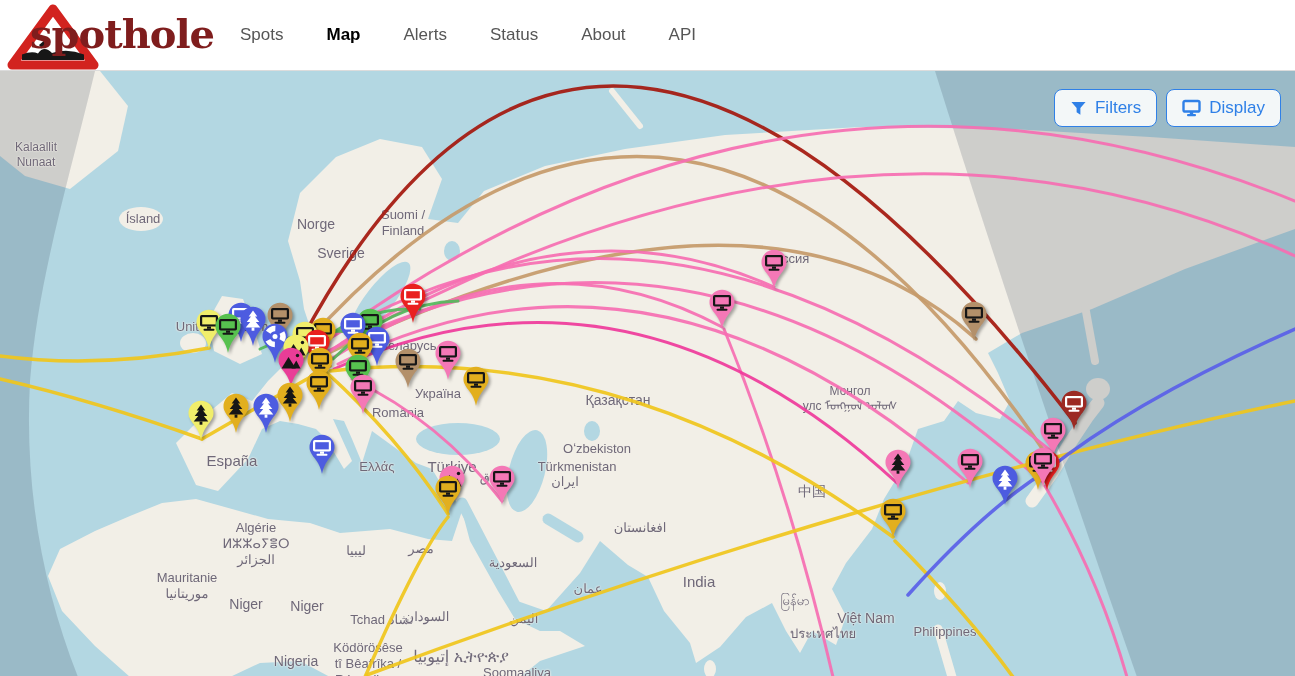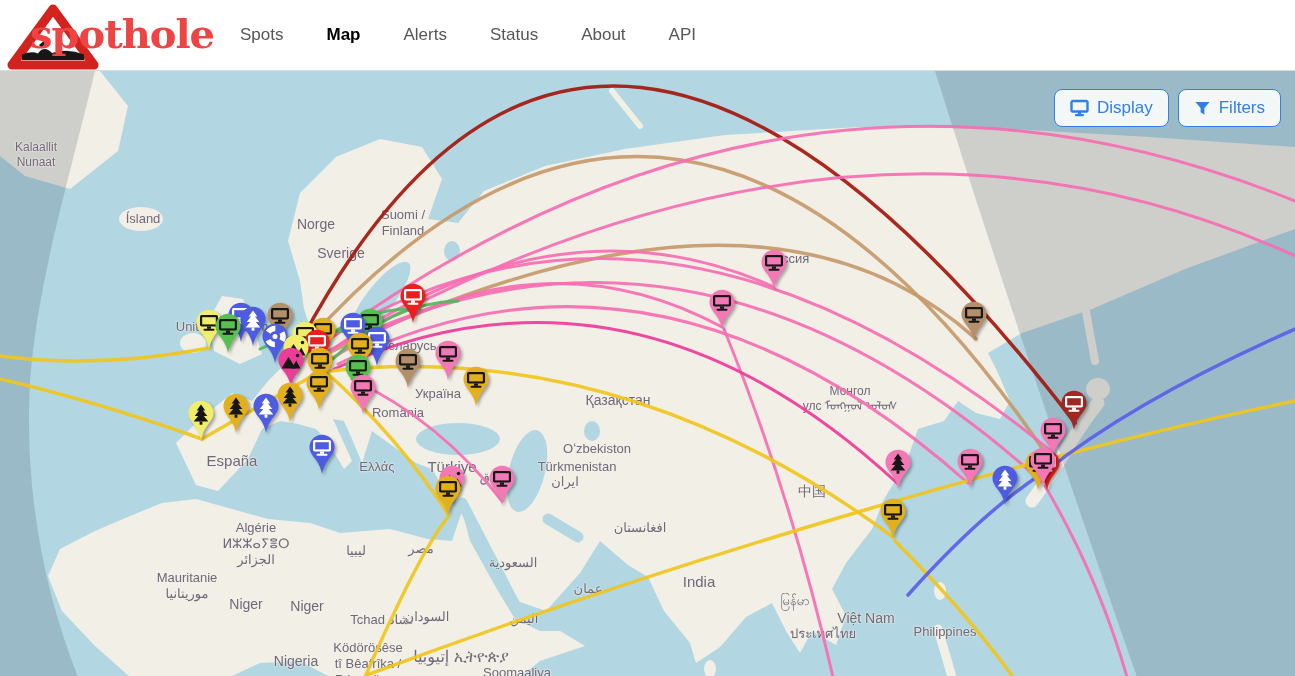--- a/index.html
+++ b/index.html
@@ -2,21 +2,21 @@
 <html><head>
 <meta charset="utf-8">
 <style>
   html,body{margin:0;padding:0;}
   body{width:1295px;height:676px;overflow:hidden;background:#fff;font-family:"Liberation Sans",sans-serif;}
   
   #header{position:relative;height:70px;background:#fff;}
   #logo{position:absolute;left:4px;top:1px;width:210px;height:68px;}
   #logo-triangle{position:absolute;left:2px;top:2px;}
   #brand-text{position:absolute;left:26px;top:0;line-height:66px;
-    font-family:"DejaVu Serif",serif;font-weight:bold;font-size:40px;color:#ef4444;letter-spacing:-1px;}
+    font-family:"DejaVu Serif",serif;font-weight:bold;font-size:40px;color:#7f1d1d;letter-spacing:-1px;}
   #main-nav{position:absolute;left:240px;top:0;height:70px;display:flex;align-items:center;gap:43px;}
   .nav-link{text-decoration:none;color:#565656;font-size:17px;}
   .nav-link.active{color:#000;font-weight:bold;}
   
   #map{position:relative;width:1295px;height:606px;border-top:1px solid #dcdcdc;background:#b3d7e2;overflow:hidden;}
   #basemap,#arc-svg{position:absolute;left:0;top:0;}
   #labels,#pins{position:absolute;left:0;top:0;width:1295px;height:606px;pointer-events:none;}
   .map-label{position:absolute;transform:translate(-50%,-50%);color:#6f6878;white-space:pre;
     text-align:center;line-height:1.22;text-shadow:0 0 2px #f4f1ea,0 0 2px #f4f1ea;}
   .pin{position:absolute;width:30px;height:42px;filter:drop-shadow(2px 2.5px 1.5px rgba(0,0,0,.32));pointer-events:auto;}
@@ -454,27 +454,27 @@
         </svg></div>
       <div class="pin" style="left: 990px; top: 393px;"><svg width="30" height="42" viewBox="0 0 30 42">
           <path d="M15 41 C14 35.5 12.2 31.5 9 27 C5 21.5 2.5 18.8 2.5 14.2 A12.5 12.5 0 1 1 27.5 14.2 C27.5 18.8 25 21.5 21 27 C17.8 31.5 16 35.5 15 41 Z" fill="#4d5ce0"></path>
           <path d="M15 5.5 L19.3 11.5 H17 L21.3 17 H17.8 L22.3 22.5 H7.7 L12.2 17 H8.7 L13 11.5 H10.7 Z" fill="#ffffff"></path>
           <rect x="13.6" y="22.5" width="2.8" height="3.2" fill="#ffffff"></rect>
         </svg></div>
     </div>
 
   <div id="map-controls">
     <button class="ctrl-btn">
+      <svg width="17" height="17" viewBox="0 0 18 18">
+        <path d="M1.5 2 H16.5 L11 8.5 V15.5 L7 13 V8.5 Z" fill="#2f80e7"></path>
+      </svg>
+      <span>Filters</span>
+    </button>
+    <button class="ctrl-btn">
       <svg width="19" height="18" viewBox="0 0 19 18">
         <rect x="1.5" y="2" width="16" height="10.5" rx="1.6" fill="none" stroke="#2f80e7" stroke-width="2.4"></rect>
         <rect x="7.8" y="12.5" width="3.4" height="2.6" fill="#2f80e7"></rect>
         <rect x="5" y="15" width="9" height="2.2" rx="1" fill="#2f80e7"></rect>
       </svg>
       <span>Display</span>
     </button>
-    <button class="ctrl-btn">
-      <svg width="17" height="17" viewBox="0 0 18 18">
-        <path d="M1.5 2 H16.5 L11 8.5 V15.5 L7 13 V8.5 Z" fill="#2f80e7"></path>
-      </svg>
-      <span>Filters</span>
-    </button>
   </div>
 </div>
 
 </body></html>

